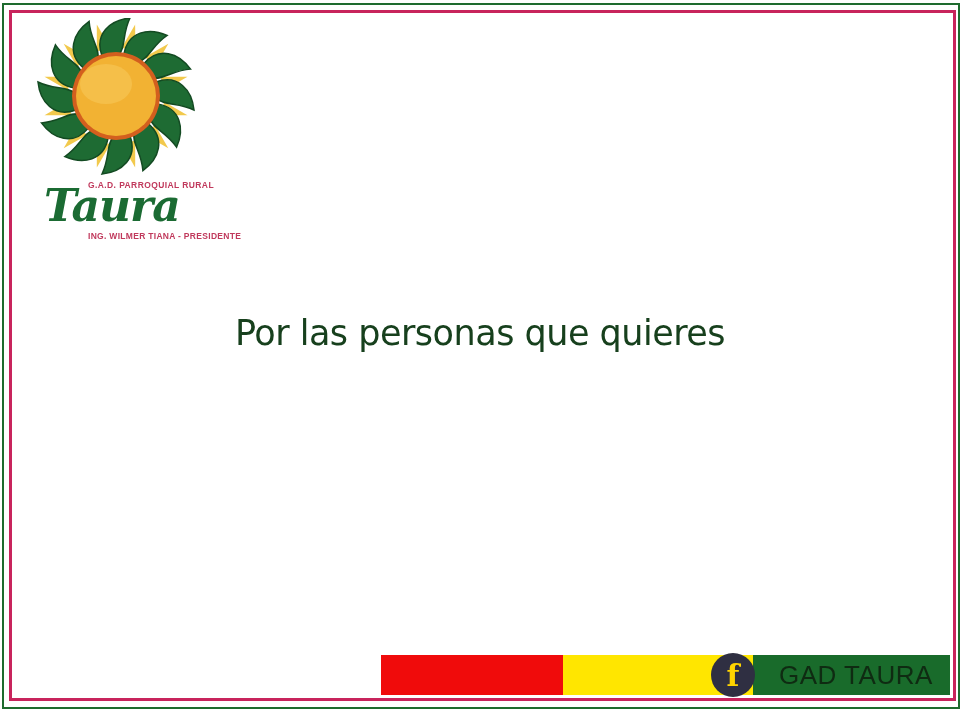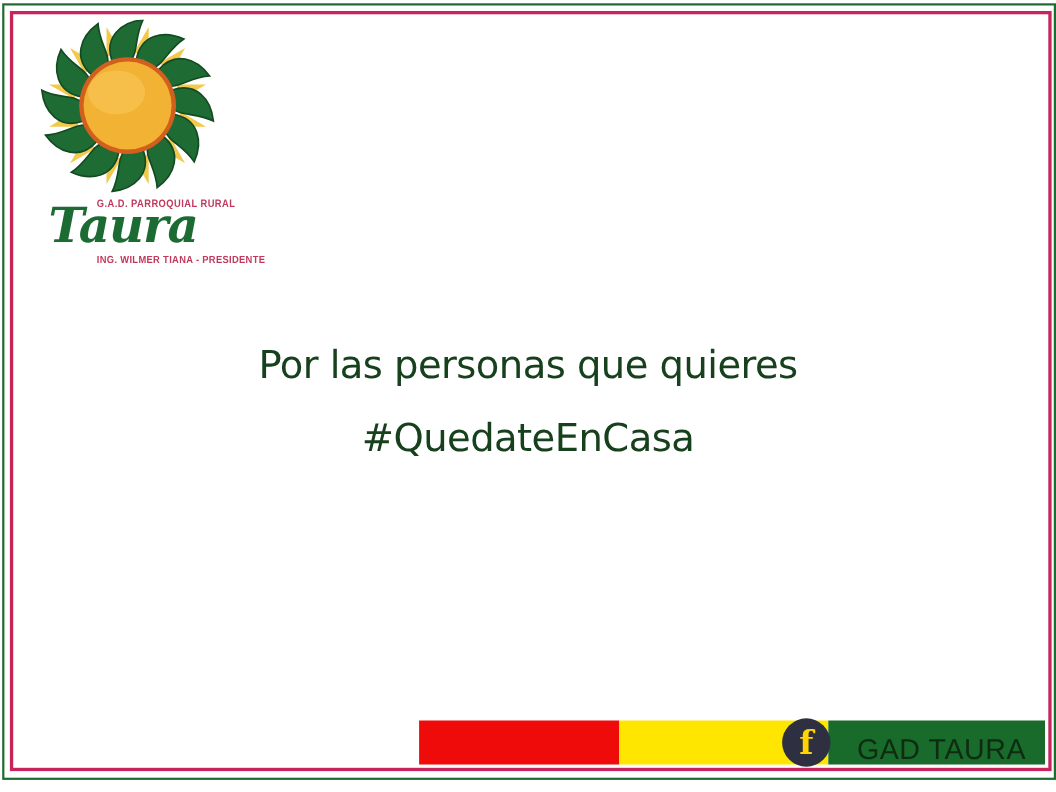--- a/index.html
+++ b/index.html
@@ -145,21 +145,21 @@
     font-family: "DejaVu Serif", serif;
     font-weight: bold;
     font-size: 30px;
     line-height: 30px;
     margin-top: 2px;
   }
   .bar-label {
     position: absolute;
     left: 398px;
     top: 0;
-    height: 52px;
+    height: 40px;
     display: flex;
     align-items: center;
     color: #0f2b12;
     font-family: "Liberation Sans", sans-serif;
     font-size: 26px;
     letter-spacing: 0.5px;
   }
 </style>
 </head>
 <body>
@@ -212,21 +212,20 @@
 
     <div class="logo-wordmark">
       <div class="wm-top">G.A.D. PARROQUIAL RURAL</div>
       <div class="wm-script">Taura</div>
       <div class="wm-bottom">ING. WILMER TIANA - PRESIDENTE</div>
     </div>
   </div>
 
   <div class="message">
     <span>Por las personas que quieres</span>
-    <span class="line2">#QuedateEnCasa</span>
   </div>
 
   <div class="bottom-bar">
     <div class="bar-red"></div>
     <div class="bar-yellow"></div>
     <div class="bar-green"></div>
 
     <div class="fb-icon">
       <span>f</span>
     </div>

